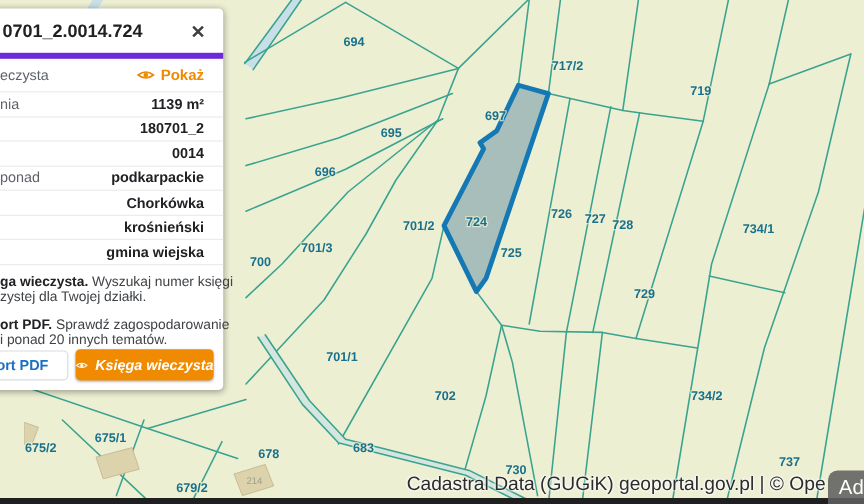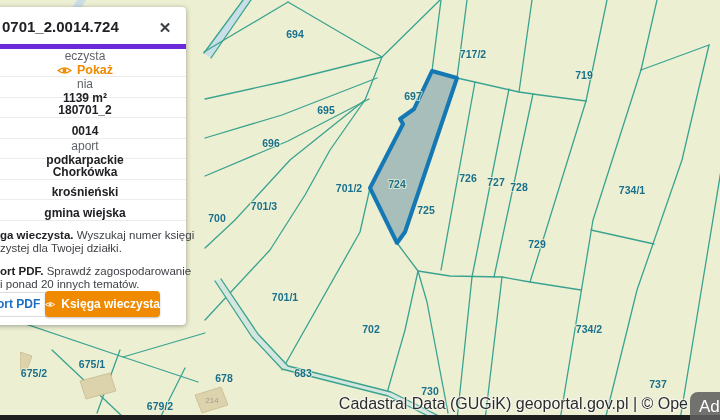--- a/index.html
+++ b/index.html
@@ -29,43 +29,44 @@
   #panel-title{
     font-size:15px;font-weight:bold;color:#202124;padding:11px 16px 9px 2px;
     white-space:nowrap;overflow:hidden;border-bottom:5px solid #6d28d9;
   }
   #close-btn{
     position:absolute;top:12px;right:12px;width:18px;height:18px;line-height:18px;
     text-align:center;font-size:15px;color:#3c4043;cursor:pointer;font-weight:bold;
   }
   .prow{
     display:flex;justify-content:space-between;align-items:center;
-    border-bottom:1px solid #ececec;padding:0 16px 0 0;height:19.5px;flex-direction:column;
+    border-bottom:1px solid #ececec;padding:0 16px 0 0;height:19.5px;
   }
   .prow.first{height:27px;}
   .prow .lab{font-size:12px;color:#5f6368;white-space:nowrap;}
   .prow .val{font-size:12px;font-weight:bold;color:#202124;white-space:nowrap;}
   .pokaz-link{display:flex;align-items:center;gap:5px;color:#f08a00;font-size:12.5px;font-weight:bold;cursor:pointer;justify-content:space-between;}
   .pokaz-link svg{display:block;}
   .paras{padding:8px 10px 0 0;}
   .pline{font-size:11.5px;color:#3f4246;line-height:13.5px;white-space:nowrap;}
   .pline b{color:#202124;}
   .pgap{height:9px;}
   .btn-row{position:absolute;left:0;bottom:8px;width:226px;height:25px;}
   #pdf-btn{
     position:absolute;left:18px;top:0;height:25px;width:79px;background:#fff;
     border:1px solid #dadce0;border-radius:4px;box-sizing:border-box;
     font-size:12px;font-weight:bold;color:#1a6fc4;line-height:23px;padding-left:4px;cursor:pointer;
     overflow:hidden;white-space:nowrap;
   }
   #kw-btn{
-    position:absolute;left:85px;top:-1px;height:26px;width:115px;background:#f08a00;
+    position:absolute;left:103px;top:-1px;height:26px;width:115px;background:#f08a00;
     border-radius:4px;color:#fff;font-size:12px;font-weight:bold;cursor:pointer;
     display:flex;align-items:center;justify-content:center;gap:6px;box-shadow:0 1px 2px rgba(0,0,0,0.25);
     white-space:nowrap;
+    font-style:italic;
   }
   
   #attribution{
     position:absolute;right:32px;bottom:7px;font-size:16px;color:#2c2c2c;z-index:5;white-space:nowrap;
     text-shadow:0 0 2px #fff,0 0 2px #fff,0 0 3px #fff;
   }
   #bottom-bar{position:absolute;left:0;bottom:0;width:720px;height:5px;background:#1f1f1f;z-index:6;}
   #adres-box{
     position:absolute;left:690px;top:392px;width:60px;height:34px;background:rgba(96,96,96,0.88);
     border-radius:8px 0 0 0;color:#fff;font-size:17px;padding:5px 0 0 9px;box-sizing:border-box;z-index:7;cursor:pointer;
@@ -188,21 +189,21 @@
     </div>
     <div class="prow">
       <span class="lab"></span>
       <span class="val">180701_2</span>
     </div>
     <div class="prow">
       <span class="lab"></span>
       <span class="val">0014</span>
     </div>
     <div class="prow">
-      <span class="lab">aport</span>
+      <span class="lab">ponad</span>
       <span class="val">podkarpackie</span>
     </div>
     <div class="prow">
       <span class="lab"></span>
       <span class="val">Chorkówka</span>
     </div>
     <div class="prow">
       <span class="lab"></span>
       <span class="val">krośnieński</span>
     </div>

